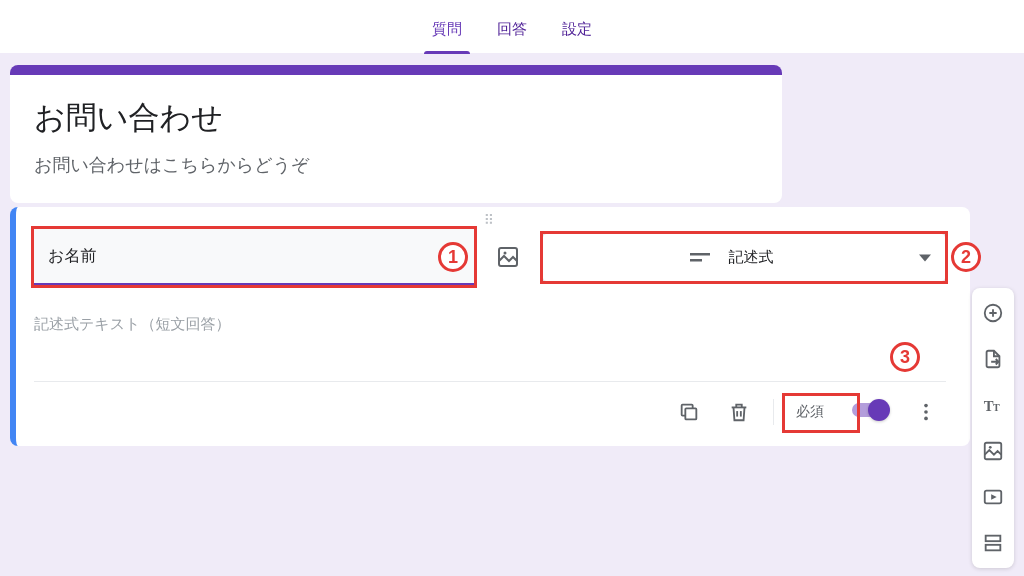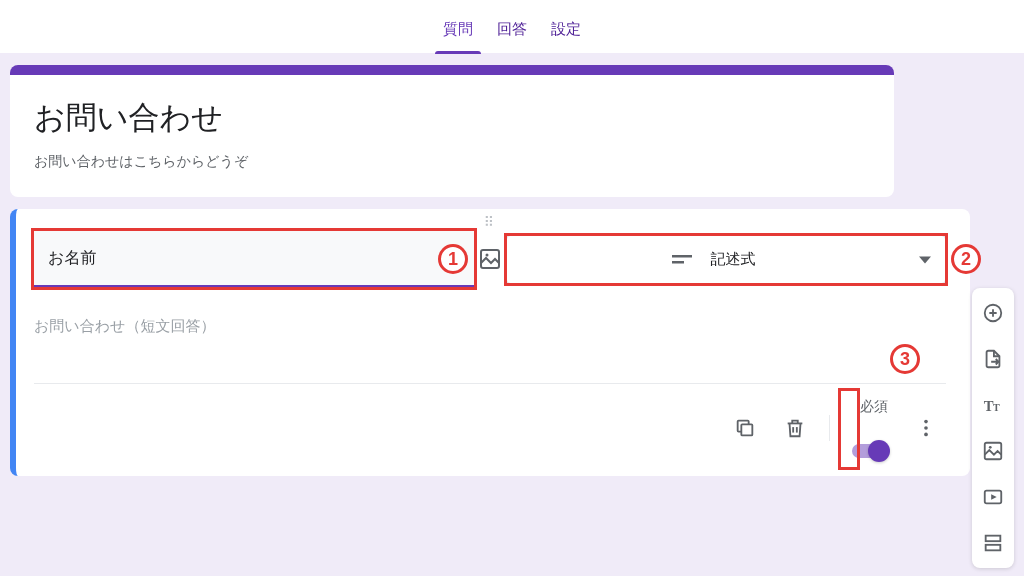--- a/index.html
+++ b/index.html
@@ -7,21 +7,21 @@
       font-family: 'Hiragino Sans', 'Meiryo', sans-serif;
       background: #f0ebf8;
       width: 1024px;
       height: 576px;
       overflow: hidden;
       position: relative;
     }
     .tabs {
       display: flex;
       justify-content: center;
-      gap: 12px;
+      gap: 23px;
       padding: 10px 0 0 0;
       background: #fff;
     }
     .tab {
       padding: 10px 6px 14px 6px;
       color: #4c1d95;
       font-size: 15px;
       cursor: pointer;
       position: relative;
     }
@@ -35,31 +35,31 @@
       border-radius: 3px 3px 0 0;
     }
     .content-wrap {
       padding: 12px 10px 0 10px;
     }
     .form-header {
       background: #fff;
       border-radius: 8px;
       border-top: 10px solid #673ab7;
       padding: 22px 24px 26px 24px;
-      margin-bottom: 12px;
-      width: 884px;
+      margin-bottom: 4px;
+      width: 772px;
     }
     .form-title {
       font-size: 31px;
       color: #202124;
       font-weight: 400;
       margin-bottom: 14px;
     }
     .form-desc {
-      font-size: 14px;
+      font-size: 18px;
       color: #5f6368;
     }
     .question-card {
       background: #fff;
       border-radius: 8px;
       border-left: 6px solid #4285f4;
       width: 960px;
       padding: 8px 24px 14px 18px;
       position: relative;
     }
@@ -68,21 +68,21 @@
       color: #bdc1c6;
       font-size: 14px;
       letter-spacing: 2px;
       line-height: 6px;
       padding: 2px 0 6px 0;
       cursor: grab;
     }
     .question-row {
       display: flex;
       align-items: center;
-      gap: 4px;
+      gap: 22px;
       margin-bottom: 4px;
     }
     .q-title-box {
       flex: 0 0 440px;
       position: relative;
     }
     .q-title-input {
       width: 100%;
       padding: 18px 50px 18px 14px;
       font-size: 16px;
@@ -177,24 +177,23 @@
       padding-top: 10px;
       position: relative;
     }
     .icon-btn {
       width: 40px; height: 40px;
       display:flex; align-items:center; justify-content:center;
       color:#5f6368; cursor:pointer;
       border-radius:50%;
     }
     .required-group {
-      display:flex; align-items:flex-end; gap:28px;
+      display:flex; align-items:flex-start; gap:28px;
       padding: 4px 8px;
       position: relative;
-      flex-direction: column;
     }
     .req-label { font-size: 14px; color:#5f6368; }
     .toggle {
       width: 36px; height: 14px;
       background: #b39ddb;
       border-radius: 10px;
       position: relative;
       cursor:pointer;
     }
     .toggle::after {
@@ -295,21 +294,21 @@
         <span class="dropdown-caret">
           <svg viewBox="0 0 10 6" width="12" height="8">
               <path d="M0 0 L5 6 L10 0 Z" fill="#5f6368"></path>
             </svg>
         </span>
         <div class="red-frame-2"></div>
         <div class="badge2">2</div>
       </div>
     </div>
 
-    <div class="answer-placeholder">お問い合わせ（短文回答）</div>
+    <div class="answer-placeholder">記述式テキスト（短文回答）</div>
 
     <div class="divider"></div>
 
     <div class="footer-row">
       <div class="icon-btn">
         <svg viewBox="0 0 24 24" width="22" height="22" fill="none" stroke="currentColor" stroke-width="2">
           <rect x="8" y="8" width="12" height="12" rx="1"></rect>
           <path d="M16 8 V5 a1 1 0 0 0 -1 -1 H5 a1 1 0 0 0 -1 1 v10 a1 1 0 0 0 1 1 h3"></path>
         </svg>
       </div>

